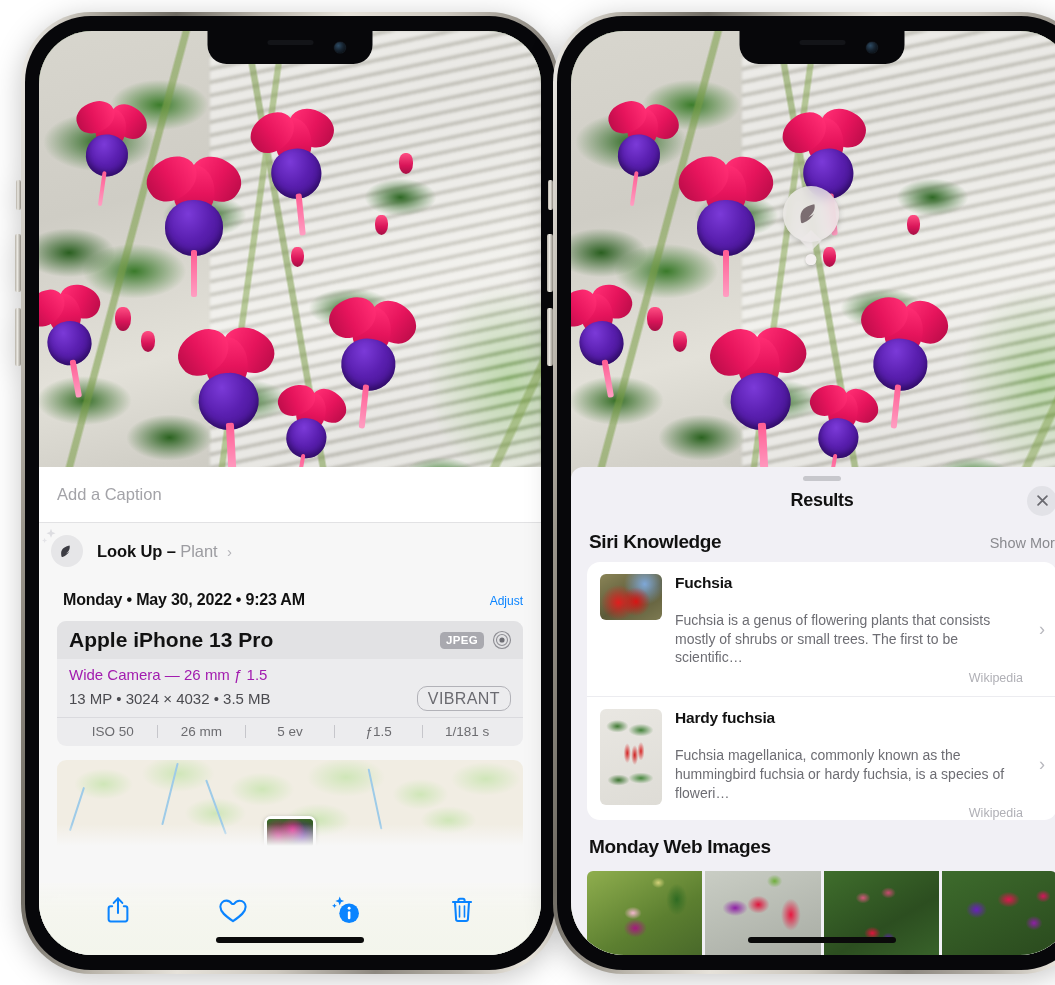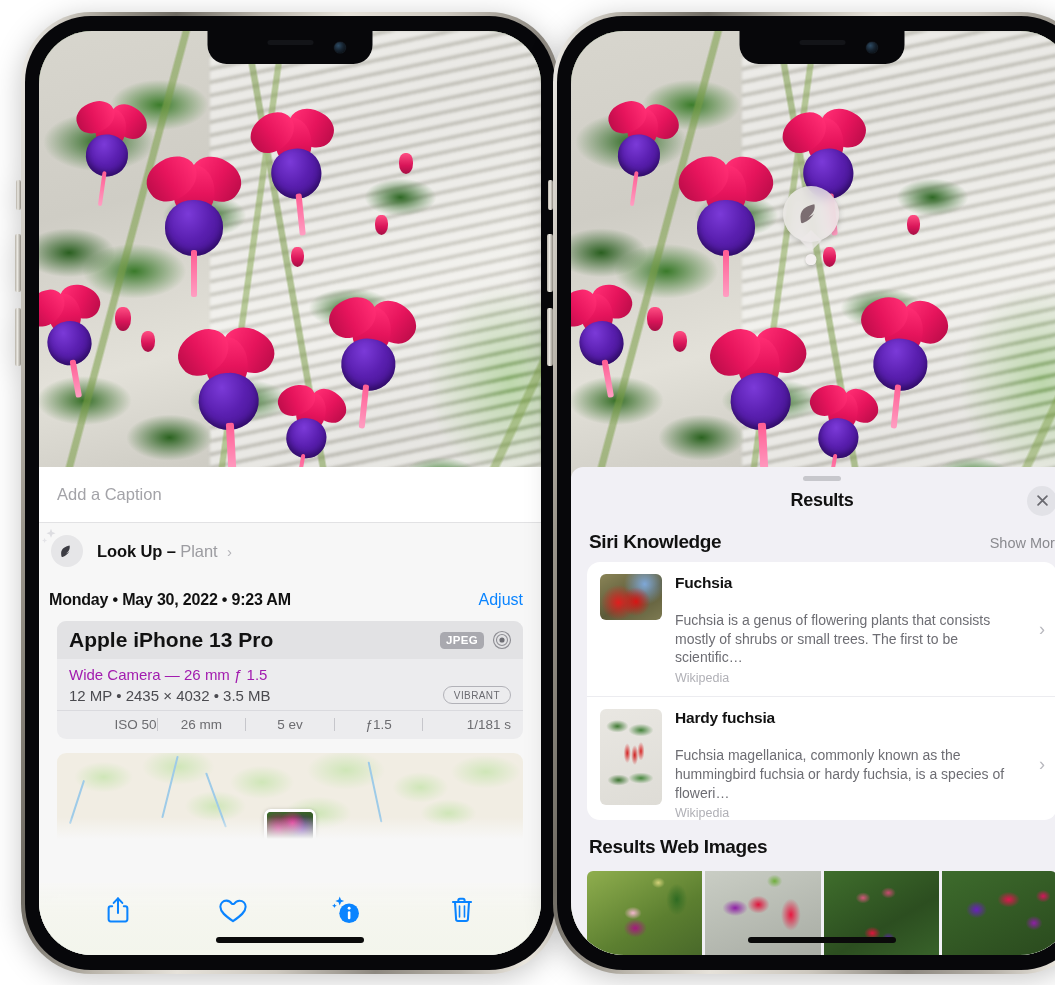--- a/index.html
+++ b/index.html
@@ -188,24 +188,24 @@
   .lookup-icon {
     position:relative; width:32px; height:32px; border-radius:50%;
     background:#e6e6e8; display:flex; align-items:center; justify-content:center;
     flex:0 0 auto; margin-right:14px;
   }
   .sparkles { position:absolute; left:-11px; top:-10px; width:22px; height:22px; }
   .lookup-text { font-size:16.5px; font-weight:700; color:#111; letter-spacing:-.1px; }
   .lookup-text .sub { font-weight:400; color:#9c9ca1; }
   .chev-sm { margin-left:5px; color:#b4b4b9; font-size:15px; font-weight:400; }
 
-  .meta-block { padding: 12px 18px 0 10px; background:#f7f7f7; }
+  .meta-block { padding: 12px 18px 0 24px; background:#f7f7f7; }
   .meta-line1 { display:flex; align-items:baseline; justify-content:space-between; }
   .meta-date { font-size:16px; font-weight:700; color:#111; letter-spacing:-.2px; }
-  .adjust { font-size:16px; color:#0a84ff; }
+  .adjust { font-size:12px; color:#0a84ff; }
   .meta-line2 { display:flex; align-items:center; gap:9px; margin-top:7px; }
   .meta-file { font-size:15.5px; color:#6c6c70; }
 
   .exif-card {
     margin: 12px 18px 0 18px; border-radius:9px; overflow:hidden;
     background:#ececee;
   }
   .exif-head {
     display:flex; align-items:center; justify-content:space-between;
     padding: 7px 11px 7px 12px; background:#e2e2e4;
@@ -214,30 +214,30 @@
   .exif-head-right { display:flex; align-items:center; gap:8px; }
   .pill-jpeg {
     background:#a9a9af; color:#fff; font-size:11.5px; font-weight:700;
     padding: 2.5px 6px; border-radius:4.5px; letter-spacing:.3px;
   }
   .exif-body { padding: 7px 12px 6px 12px; }
   .exif-lens { font-size:15px; color:#a21caf; }
   .exif-res-row { display:flex; align-items:center; justify-content:space-between; margin-top:3px; }
   .exif-res { font-size:15px; color:#4b4b50; }
   .pill-vibrant {
-    border:1px solid #b2b2b8; color:#6a6a70; font-size:10px;
+    border:1px solid #b2b2b8; color:#6a6a70; font-size:16px;
     padding: 2.5px 10px; border-radius:10px; letter-spacing:.4px;
   }
   .exif-stats {
     display:flex; align-items:center; border-top:1px solid #dadade;
     padding: 6px 12px 7px 12px; font-size:13.5px; color:#6c6c70;
   }
   .exif-stats .cell { flex:1; text-align:center; }
-  .exif-stats .cell:first-child { text-align:right; }
-  .exif-stats .cell:last-child { text-align:right; }
+  .exif-stats .cell:first-child { text-align:center; }
+  .exif-stats .cell:last-child { text-align:center; }
   .exif-stats .divider { width:1px; height:13px; background:#c6c6cb; }
 
   .map-wrap {
     margin: 14px 18px 0 18px; height: 86px; border-radius:9px 9px 0 0;
     overflow:hidden; position:relative; flex:0 0 auto;
   }
   .map-bg {
     position:absolute; inset:0;
     background:
       radial-gradient(ellipse 42px 22px at 10% 28%, #cfe6b8 0%, rgba(207,230,184,0) 70%),
@@ -297,21 +297,21 @@
 
   .k-card { margin: 0 16px; background:#fff; border-radius:13px; overflow:hidden; }
   .k-row { display:flex; align-items:flex-start; padding: 12px 12px 11px 13px; position:relative; }
   .k-row + .k-row { border-top:1px solid #ececf0; }
   .k-thumb { width:62px; border-radius:6px; overflow:hidden; flex:0 0 auto; margin-right:13px; position:relative; }
   .k-thumb.t1 { height:46px; }
   .k-thumb.t2 { height:96px; }
   .k-body { flex:1; padding-right:22px; }
   .k-title { font-size:15.5px; font-weight:700; color:#111; letter-spacing:-.2px; }
   .k-desc { font-size:14px; color:#6d6d73; line-height:1.34; margin-top:19px; }
-  .k-src { font-size:12.5px; color:#b0b0b6; margin-top:4px; }
+  .k-src { font-size:12.5px; color:#b0b0b6; margin-top:4px;text-align:right; }
   .k-chev { position:absolute; right:12px; top:50%; transform:translateY(-50%); color:#b8b8be; font-size:18px; }
 
   .sim-strip { display:flex; gap:3px; padding: 0 16px; margin-top:4px; }
   .sim-thumb { flex:1; height:84px; overflow:hidden; position:relative; }
   .sim-thumb:first-child { border-radius:6px 0 0 0; }
   .sim-thumb:last-child { border-radius:0 6px 0 0; }
 
   .mini { position:absolute; inset:0; }
 </style>
 </head>
@@ -435,21 +435,21 @@
                 <svg width="20" height="20" viewBox="0 0 24 24">
                   <circle cx="12" cy="12" r="10.2" fill="none" stroke="#8e8e94" stroke-width="1.4"></circle>
                   <circle cx="12" cy="12" r="6.6" fill="none" stroke="#8e8e94" stroke-width="1.3"></circle>
                   <circle cx="12" cy="12" r="3.1" fill="#6e6e74"></circle>
                 </svg>
               </span>
             </div>
             <div class="exif-body">
               <div class="exif-lens">Wide Camera — 26 mm ƒ 1.5</div>
               <div class="exif-res-row">
-                <span class="exif-res">12 MP • 2435 × 4032 • 3.5 MB</span>
+                <span class="exif-res">13 MP • 3024 × 4032 • 3.5 MB</span>
                 <span class="pill-vibrant">VIBRANT</span>
               </div>
             </div>
             <div class="exif-stats">
               <span class="cell">ISO 50</span>
               <span class="divider"></span>
               <span class="cell">26 mm</span>
               <span class="divider"></span>
               <span class="cell">5 ev</span>
               <span class="divider"></span>
@@ -646,21 +646,21 @@
                 <div class="k-title">Hardy fuchsia</div>
                 <div class="k-desc">Fuchsia magellanica, commonly known as the hummingbird fuchsia or hardy fuchsia, is a species of floweri…</div>
                 <div class="k-src">Wikipedia</div>
               </div>
               <span class="k-chev">›</span>
             </div>
 
           </div>
 
           <div class="sec-head" style="padding-top:16px;">
-            <span class="sec-title">Results Web Images</span>
+            <span class="sec-title">Monday Web Images</span>
           </div>
 
           <div class="sim-strip">
             <div class="sim-thumb">
               <div class="mini" style="background:
                  radial-gradient(ellipse 20px 16px at 42% 68%, #a5187e 0%, rgba(165,24,126,0) 58%),
                  radial-gradient(ellipse 14px 10px at 40% 50%, #f4b8cf 0%, rgba(244,184,207,0) 62%),
                  radial-gradient(ellipse 16px 24px at 78% 34%, #2f6b22 0%, rgba(47,107,34,0) 66%),
                  radial-gradient(ellipse 10px 8px at 62% 14%, #d4d27a 0%, rgba(212,210,122,0) 66%),
                  linear-gradient(150deg,#8fae4e,#5c7f30 60%,#49692a);"></div>

